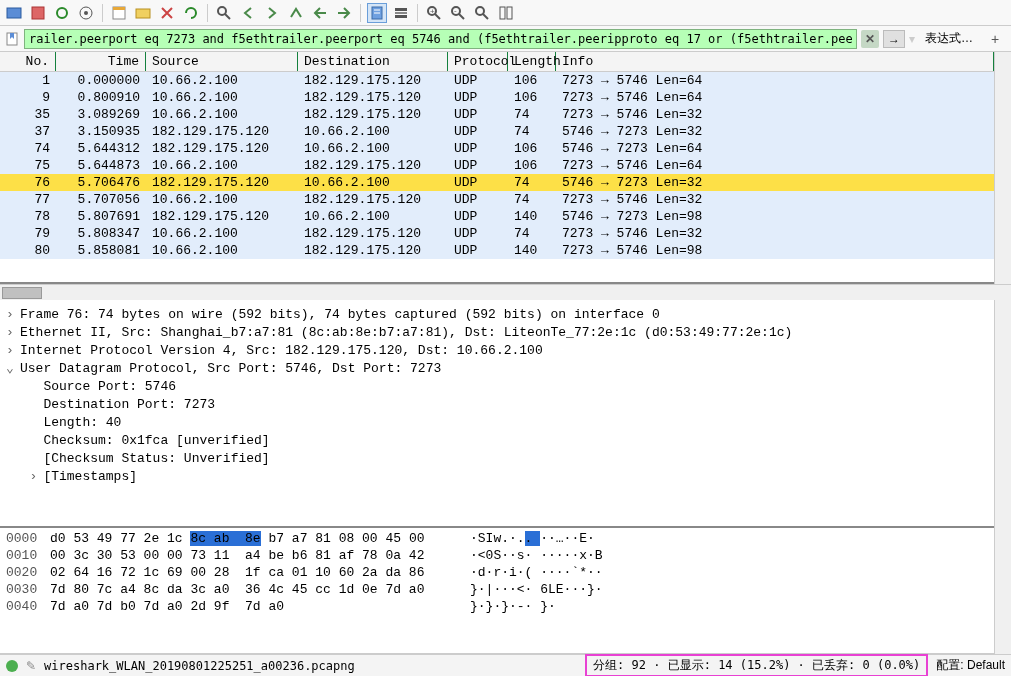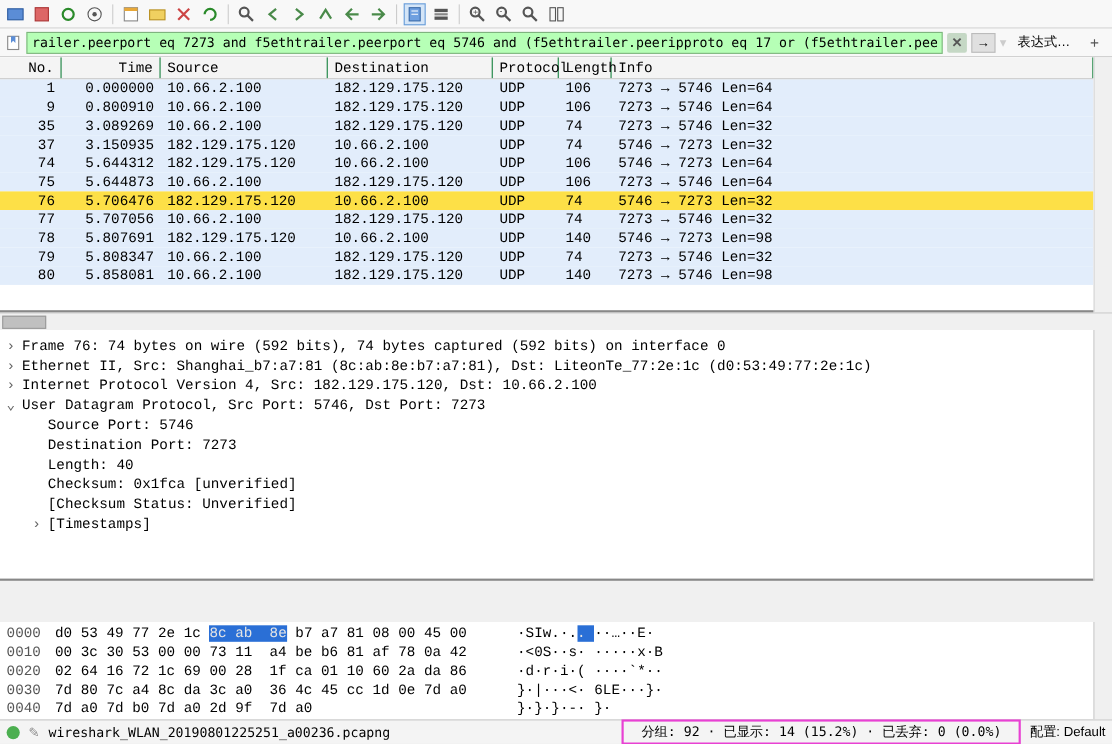--- a/index.html
+++ b/index.html
@@ -33,31 +33,31 @@
 .hscroll { height:16px; background:#f0f0f0; border-top:1px solid #ccc; display:flex; }
 .hscroll .thumb { width:40px; height:12px; background:#c0c0c0; margin:2px; border:1px solid #999; }
 .details { flex:0 0 228px; overflow:auto; background:#fff; border-bottom:2px solid #888; font-family:"Courier New",monospace; font-size:13px; padding:6px 0; }
 .details .ln { padding:0 6px; line-height:18px; white-space:nowrap; }
 .details .tog { display:inline-block; width:14px; color:#666; cursor:pointer; }
 .hexpane { flex:1; overflow:auto; background:#fff; font-family:"Courier New",monospace; font-size:13px; padding:2px 0; border-bottom:1px solid #ccc; }
 .hexrow { display:flex; padding:0 6px; line-height:17px; }
 .hx-off { width:44px; color:#555; }
 .hx-bytes { width:420px; white-space:pre; }
 .hx-ascii { white-space:pre; }
-.hlb { background:#2a6fd6; color:#e5e5e5; }
+.hlb { background:#2a6fd6; color:#000000; }
 .statusbar { height:22px; background:#f4f4f4; border-top:1px solid #ccc; display:flex; align-items:center; padding:0 6px; font-size:12px; gap:8px; }
 .st-ready { width:12px; height:12px; border-radius:50%; background:#4caf50; }
 .st-flex { flex:1; }
-.st-box { border:2px solid #e841d3; padding:1px 16px; font-family:monospace; }
+.st-box { border:2px solid #e841d3; padding:1px 6px; font-family:monospace; }
 .vscroll { width:17px; background:#f0f0f0; border-left:1px solid #ccc; }
 .panel-wrap { display:flex; flex:0 0 232px; }
 .panel-wrap .packet-list { flex:1; }
 .dwrap { display:flex; flex:0 0 228px; }
 .dwrap .details { flex:1; }
-.hwrap { display:flex; flex:1; min-height:0;margin-top:37px; }
+.hwrap { display:flex; flex:1; min-height:0; }
 .hwrap .hexpane { flex:1; }
 </style>
 </head>
 <body>
 
 <div class="toolbar">
   <div class="tb-btn">
       <svg width="16" height="16">
         <rect x="1" y="3" width="14" height="10" fill="#5b8dd6" stroke="#2a5a9e"></rect>
       </svg>

